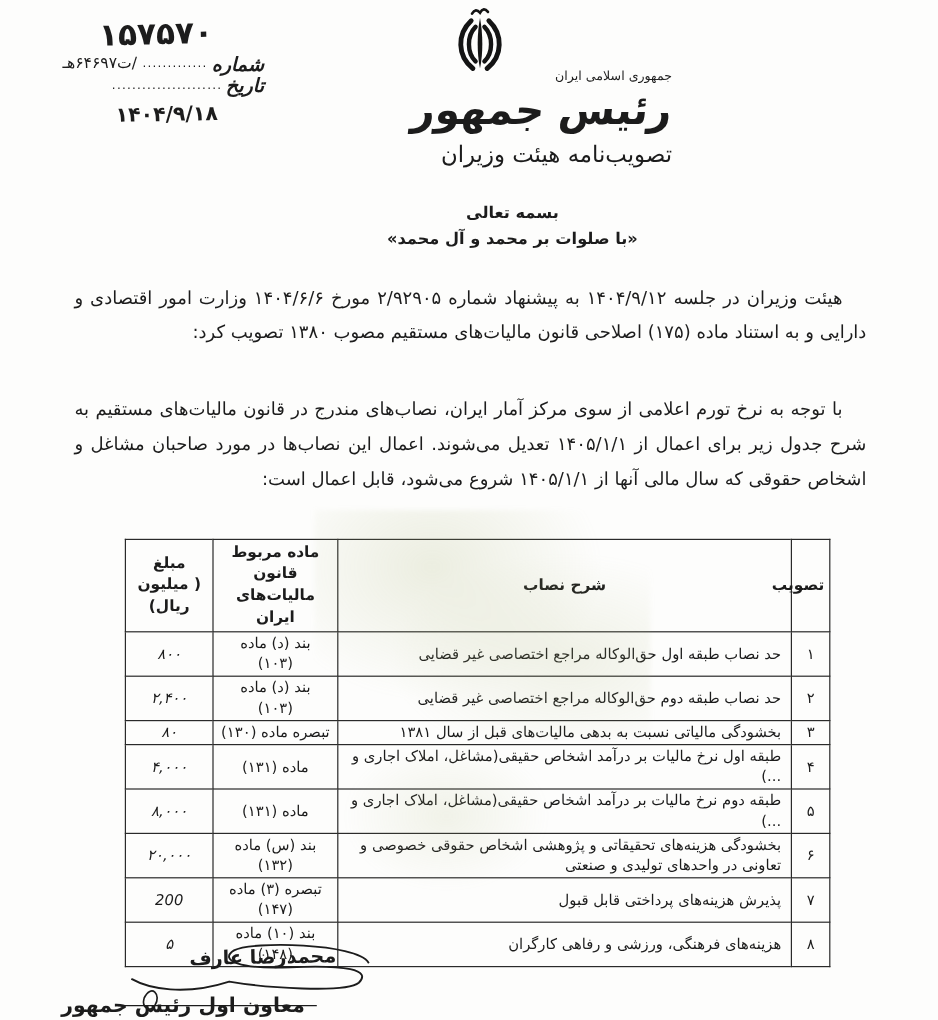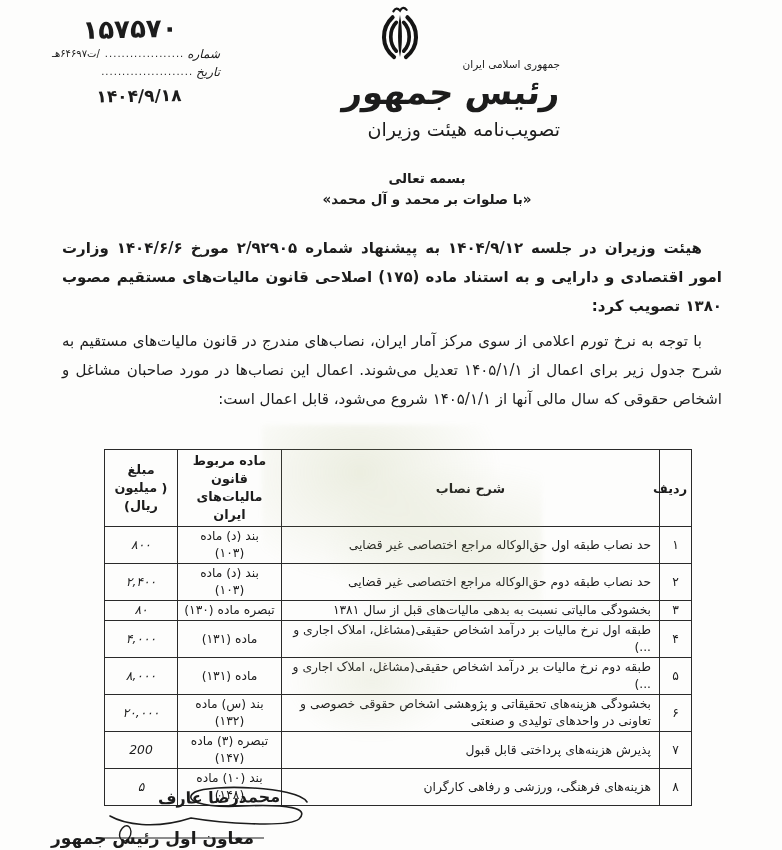--- a/index.html
+++ b/index.html
@@ -9,23 +9,23 @@
     color:#1c1c1c;direction:rtl;overflow:hidden;
   }
   
   .stamp{position:absolute;left:30px;top:14px;width:190px;direction:rtl;}
   .reg-number{
     font-weight:bold;font-size:26px;letter-spacing:7px;text-align:center;
     transform:rotate(-1.5deg);padding-left:10px;line-height:30px;
   }
   .frow{display:flex;align-items:flex-end;justify-content:flex-start;
     font-size:12px;line-height:16px;margin-top:2px;gap:3px;}
-  .frow .lbl{font-size:12px;font-weight:normal;font-style:italic;}
+  .frow .lbl{font-size:16px;font-weight:bold;font-style:italic;}
   .frow .dots{letter-spacing:1px;font-size:10px;overflow:hidden;white-space:nowrap;}
-  .frow .sfx{font-size:10px;white-space:nowrap;margin-left:22px;}
+  .frow .sfx{font-size:13px;white-space:nowrap;margin-left:22px;}
   .hand-date{
     font-size:17px;font-weight:bold;letter-spacing:3px;text-align:center;
     margin-top:6px;padding-left:28px;transform:rotate(-1deg);
   }
   .num{direction:ltr;unicode-bidi:isolate;}
   
   .letterhead{position:absolute;top:4px;left:calc(50% + 9px);transform:translateX(-50%);
     width:320px;text-align:right;}
   .emblem{display:block;margin:0 auto;}
   .country{font-size:10.5px;letter-spacing:1px;margin-top:-2px;}
@@ -36,21 +36,21 @@
   .invocation{padding-top:168px;text-align:center;position:relative;right:-36px;}
   .besmele{font-size:13.5px;font-weight:bold;line-height:20px;}
   .salawat{font-size:13.5px;font-weight:bold;line-height:22px;}
   
   .addressee{margin-top:26px;margin-right:365px;width:fit-content;
     font-size:16.5px;font-weight:bold;white-space:nowrap;}
   
   .body-text{margin:24px 60px 0 62px;font-size:15px;line-height:29px;
     text-align:justify;text-justify:inter-word;}
   .body-text p{margin:0;text-indent:20px;}
-  .body-text p.p1{min-height:87px;margin-bottom:6px;font-weight:bold;}
+  .body-text p.p1{min-height:87px;margin-bottom:6px;}
   .body-text p.p2{min-height:116px;}
   
   table.quota{border-collapse:collapse;width:587px;margin-top:6px;margin-right:90px;
     font-size:12.3px;table-layout:fixed;}
   table.quota{border:1.5px solid #222;}
   .quota th,.quota td{border:1px solid #2a2a2a;padding:1px 6px;line-height:17px;}
   .quota th{font-size:12.8px;font-weight:bold;text-align:center;height:44px;padding:2px 4px;}
   .quota th span{display:block;line-height:18px;}
   .col-no{width:32px;} .col-desc{width:378px;} .col-art{width:104px;} .col-amt{width:73px;}
   .quota td.no{text-align:center;}
@@ -121,21 +121,21 @@
 
   <table class="quota">
     <colgroup>
       <col class="col-no">
         <col class="col-desc">
         <col class="col-art">
         <col class="col-amt">
     </colgroup>
     <thead>
       <tr>
-        <th>ردیف</th>
+        <th>تصویب</th>
         <th>شرح نصاب</th>
         <th>
           <span>ماده مربوط قانون</span>
           <span>مالیات‌های ایران</span>
         </th>
         <th>
           <span>مبلغ</span>
           <span>( میلیون ریال)</span>
         </th>
       </tr>

